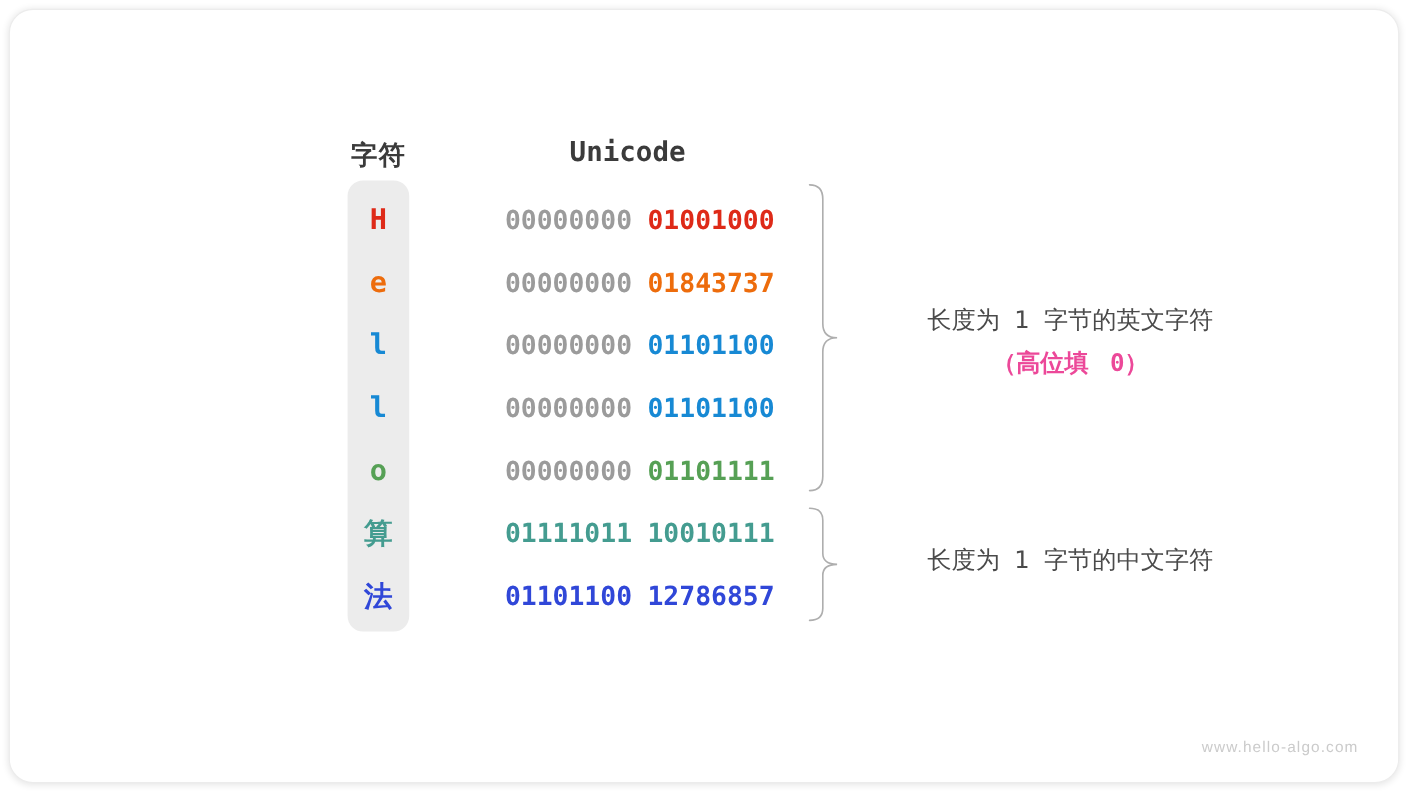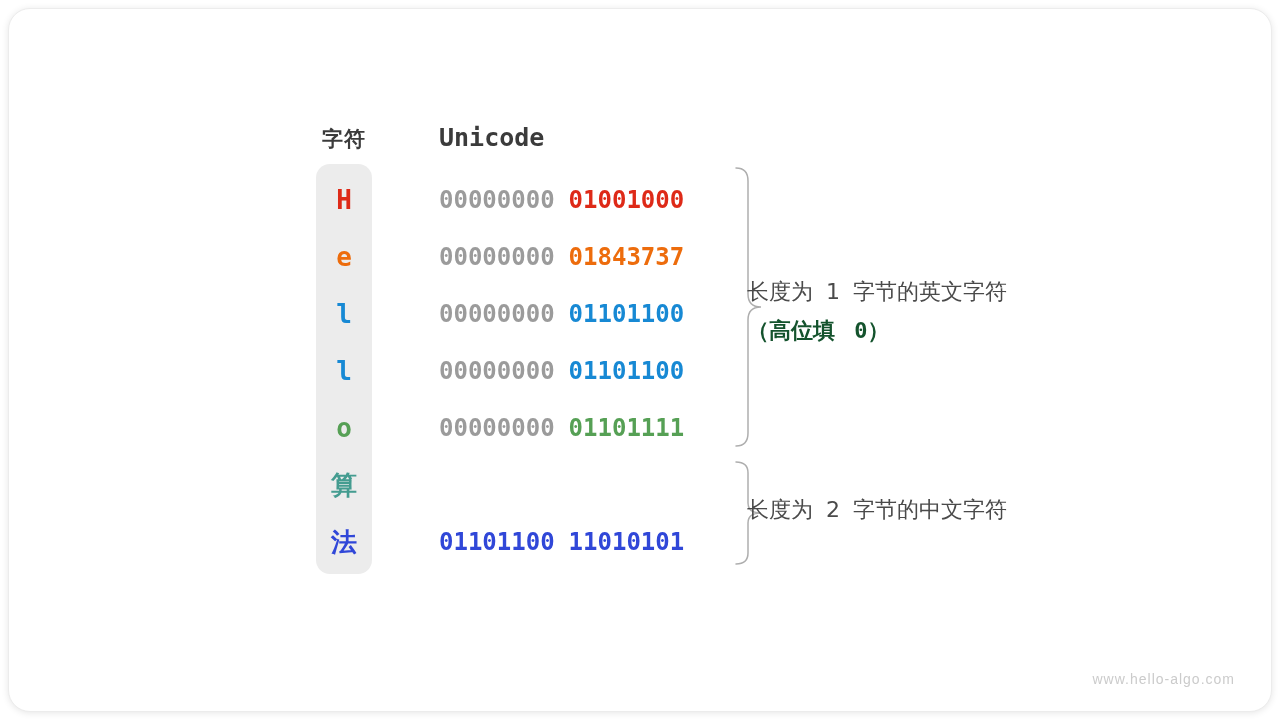--- a/index.html
+++ b/index.html
@@ -17,29 +17,30 @@
     background: #ffffff;
     border: 1px solid #ececec;
     border-radius: 22px;
     box-shadow: 0 1px 7px rgba(0,0,0,0.10);
   }
   .col-header-char {
     position: absolute;
     left: 307px; top: 116px;
     width: 56px;
     text-align: center;
-    font-size: 21px;
+    font-size: 24px;
     font-weight: bold;
     color: #3b3b3b;
     letter-spacing: 1px;
   }
   .col-header-unicode {
     position: absolute;
     left: 430px; top: 114px;
     width: 263px;
+    text-align: center;
     font-family: "DejaVu Sans Mono", "Liberation Mono", monospace;
     font-size: 25px;
     font-weight: bold;
     color: #3b3b3b;
   }
   .char-strip {
     position: absolute;
     left: 307px; top: 155px;
     width: 56px; height: 410px;
     background: #ececec;
@@ -62,39 +63,40 @@
     font-weight: bold;
   }
   .cell-bytes {
     position: absolute;
     left: 123px;
     white-space: nowrap;
     font-family: "DejaVu Sans Mono", "Liberation Mono", monospace;
     font-size: 24px;
     font-weight: bold;
   }
-  .byte-high { margin-right: 14px; }
+  .byte-high { margin-right: 14px; margin-left: 20px; }
   .brace { position: absolute; }
   .brace path {
     fill: none;
     stroke: #aeaeae;
     stroke-width: 1.5;
     stroke-linecap: round;
   }
   .group-label {
     position: absolute;
-    left: 738px;
+    left: 794px;
     width: 340px;
+    text-align: center;
     font-size: 22px;
     color: #4a4a4a;
     word-spacing: 6px;
     line-height: 39px;
   }
   .group-label .subline {
-    color: #14532d;
+    color: #ec4899;
     font-weight: bold;
     font-family: "DejaVu Sans Mono", "Liberation Mono", monospace;
   }
   .watermark {
     position: absolute;
     right: 36px; bottom: 24px;
     font-family: Liberation Sans, sans-serif;
     font-size: 14px;
     color: #cbcbcb;
     letter-spacing: 1px;
@@ -130,39 +132,40 @@
     <span class="cell-bytes"><span class="byte-high" style="color: rgb(155, 155, 155);">00000000</span><span class="byte-low" style="color: rgb(23, 137, 212);">01101100</span></span>
   </div>
 
   <div class="row" style="top:391px">
     <span class="cell-char" style="color: rgb(86, 160, 85);">o</span>
     <span class="cell-bytes"><span class="byte-high" style="color: rgb(155, 155, 155);">00000000</span><span class="byte-low" style="color: rgb(86, 160, 85);">01101111</span></span>
   </div>
 
   <div class="row" style="top:448px">
     <span class="cell-char" style="color: rgb(68, 156, 144);">算</span>
+    <span class="cell-bytes"><span class="byte-high" style="color: rgb(68, 156, 144);">01111011</span><span class="byte-low" style="color: rgb(68, 156, 144);">10010111</span></span>
   </div>
 
   <div class="row" style="top:505px">
     <span class="cell-char" style="color: rgb(48, 71, 216);">法</span>
-    <span class="cell-bytes"><span class="byte-high" style="color: rgb(48, 71, 216);">01101100</span><span class="byte-low" style="color: rgb(48, 71, 216);">11010101</span></span>
+    <span class="cell-bytes"><span class="byte-high" style="color: rgb(48, 71, 216);">01101100</span><span class="byte-low" style="color: rgb(48, 71, 216);">12786857</span></span>
   </div>
 
   <svg class="brace" style="left:724px; top:157px;" width="32" height="282" viewBox="0 0 32 282">
     <path d="M3 2 Q15 2 15 15 L15 128 Q15 141 28 141 Q15 141 15 154 L15 267 Q15 280 3 280"></path>
   </svg>
 
   <svg class="brace" style="left:724px; top:451px;" width="32" height="106" viewBox="0 0 32 106">
     <path d="M3 2 Q15 2 15 13 L15 43 Q15 53 28 53 Q15 53 15 63 L15 93 Q15 104 3 104"></path>
   </svg>
 
   <div class="group-label" style="top:263px">
     <div>长度为 1 字节的英文字符</div>
     <div class="subline">（高位填 0）</div>
   </div>
 
   <div class="group-label" style="top:481px">
-    <div>长度为 2 字节的中文字符</div>
+    <div>长度为 1 字节的中文字符</div>
   </div>
 
   <div class="watermark">www.hello-algo.com</div>
 
 </div>
 
 </body></html>

